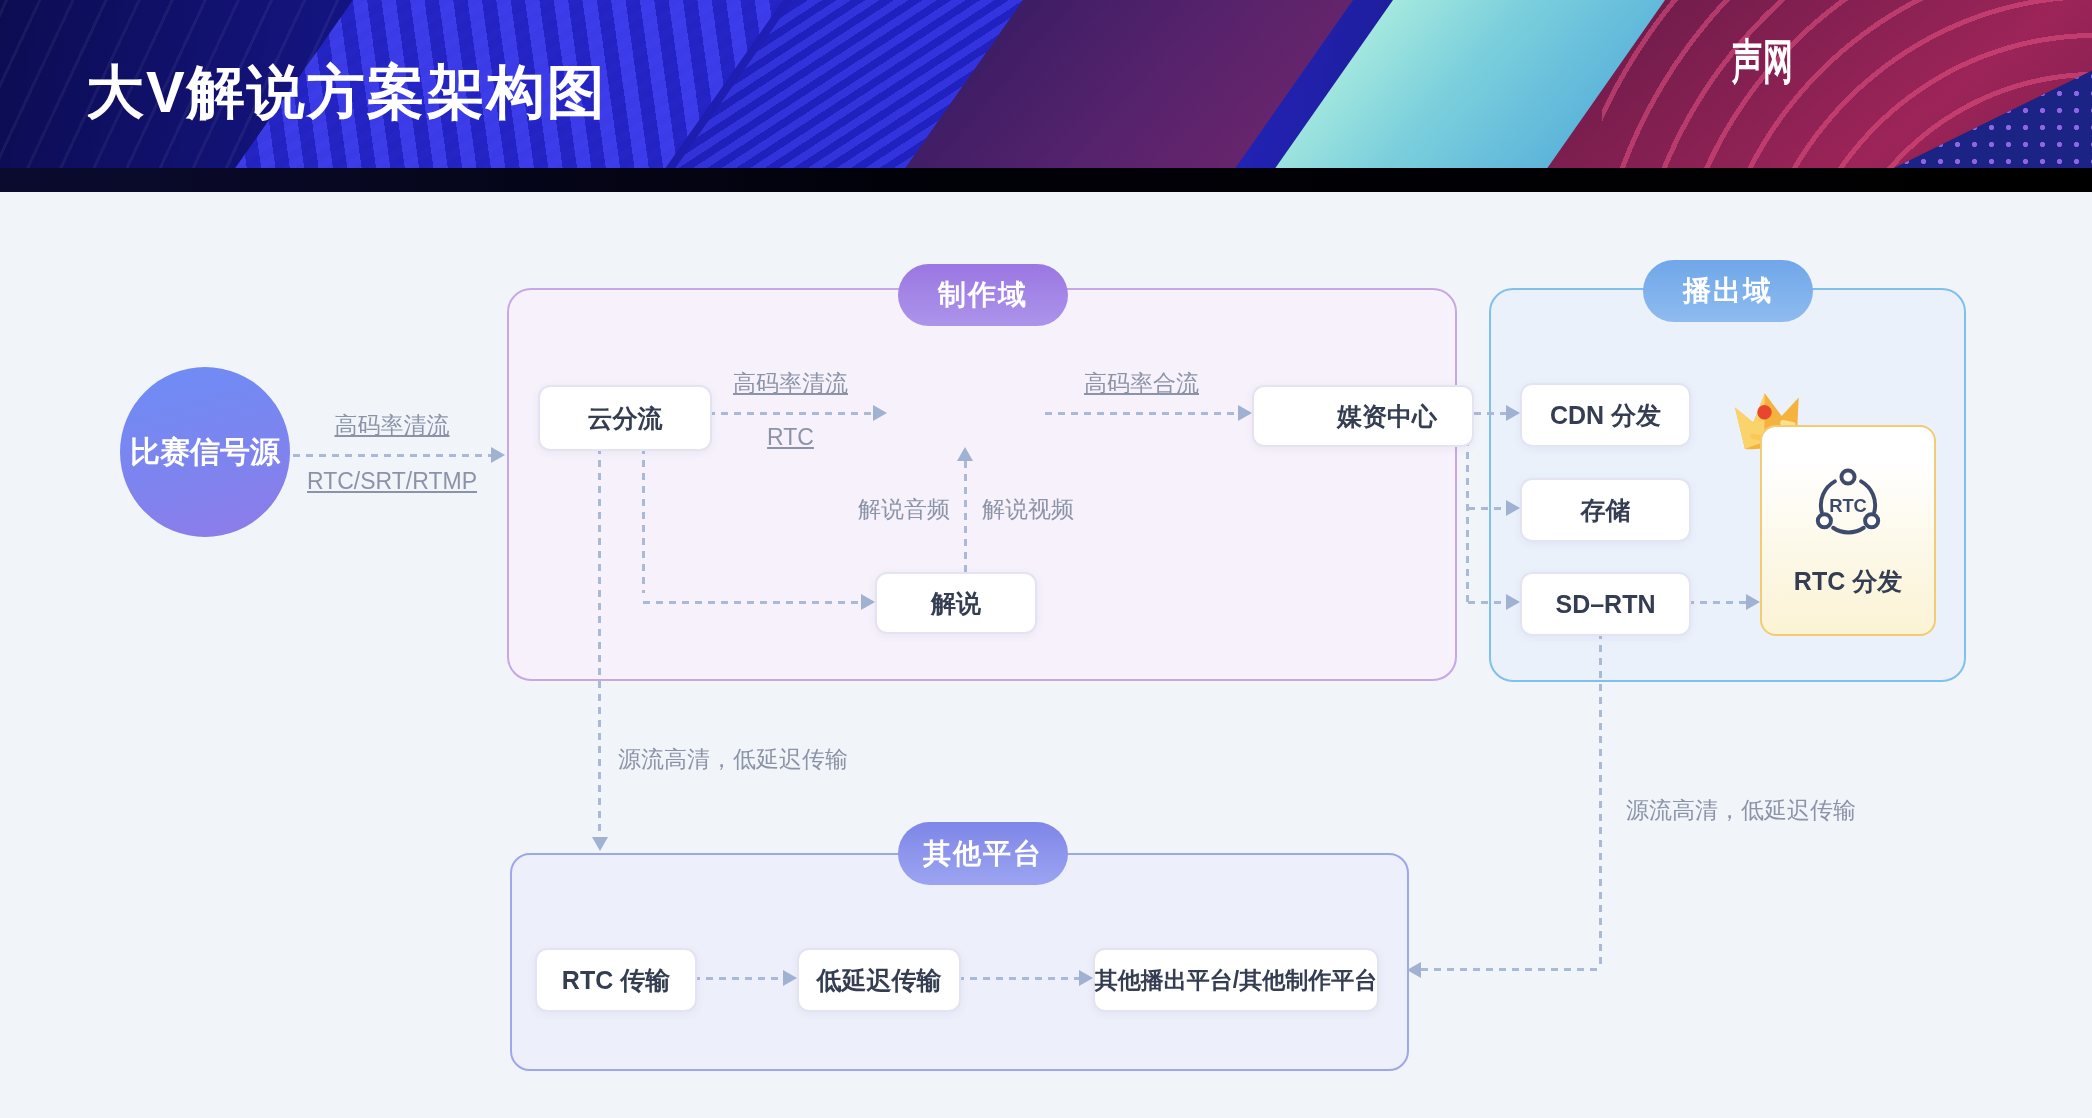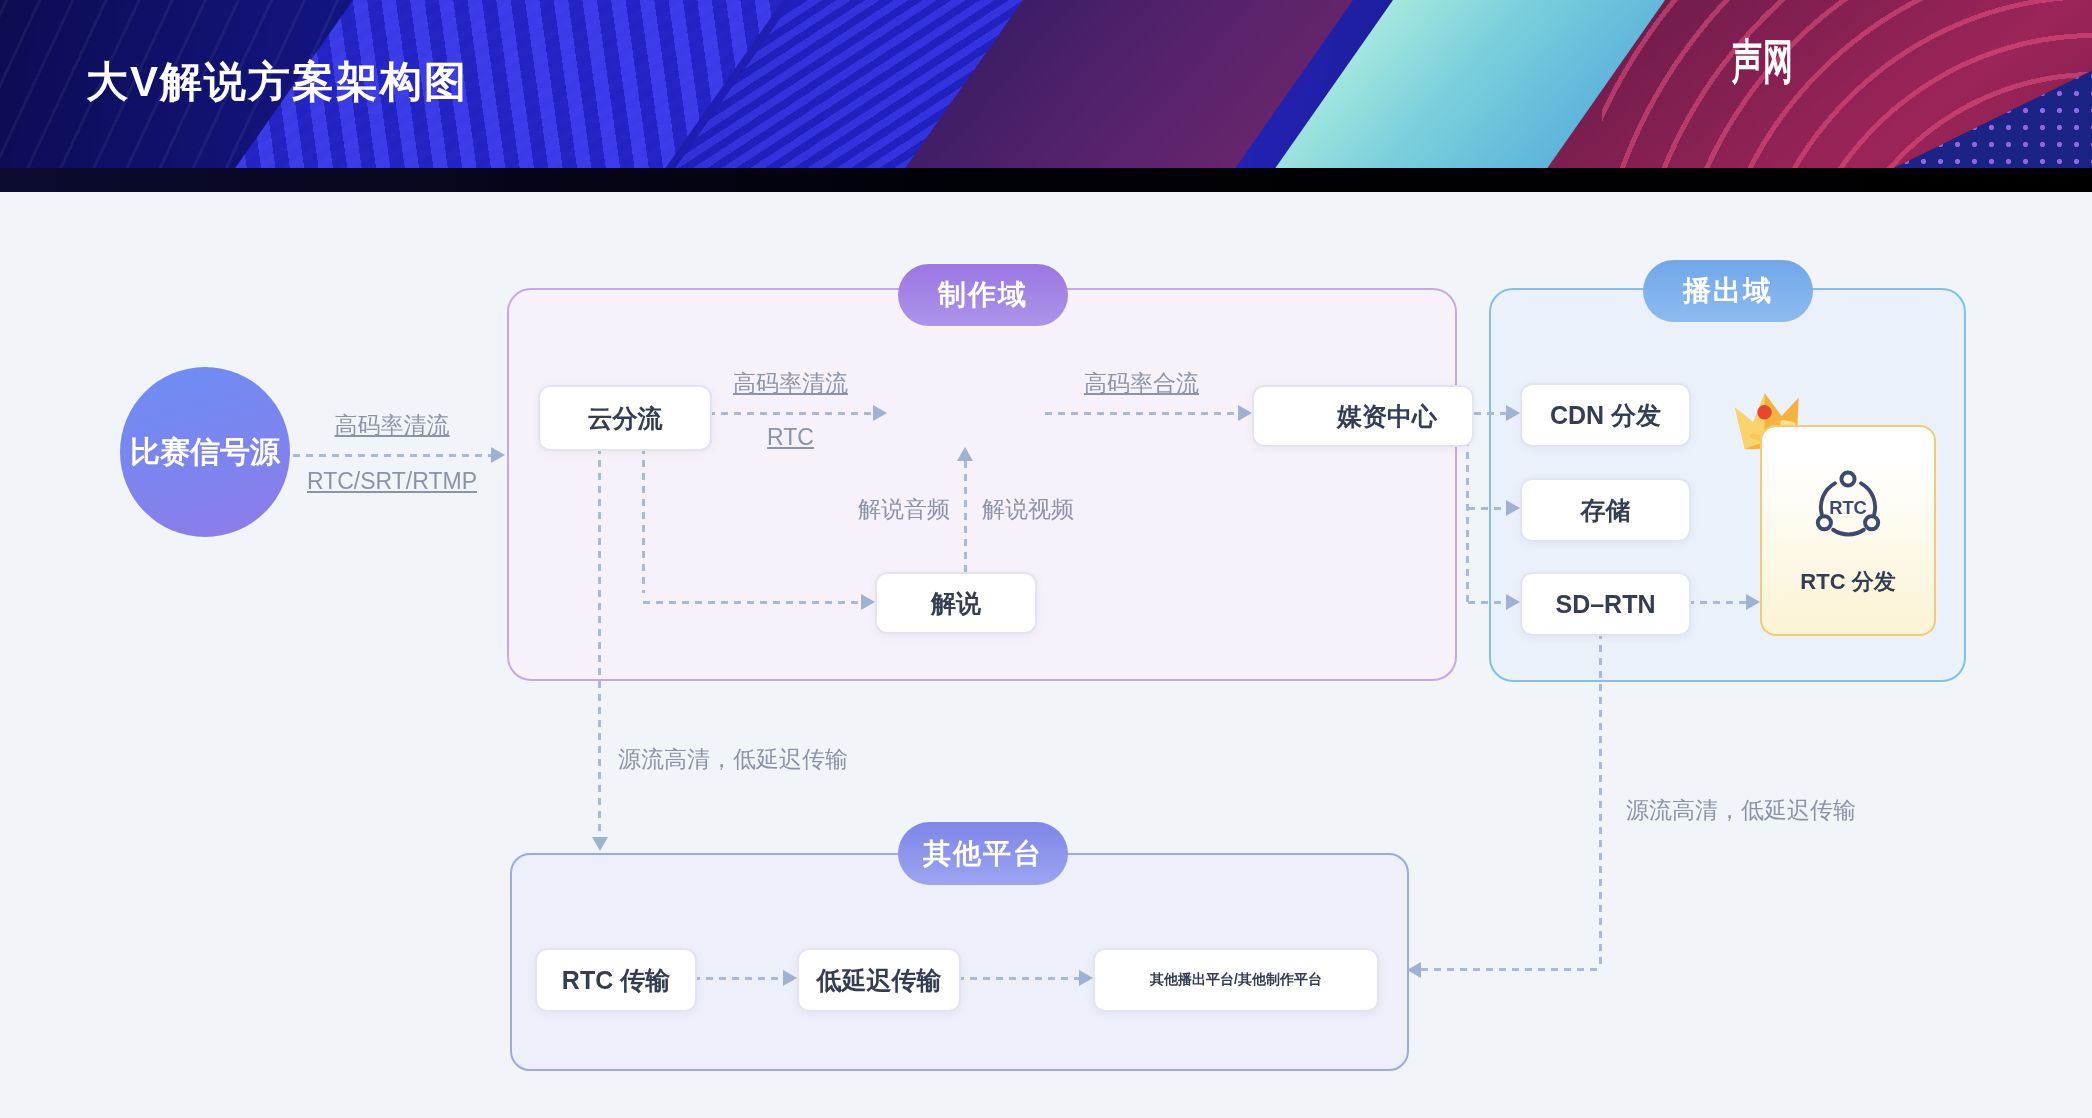--- a/index.html
+++ b/index.html
@@ -25,21 +25,21 @@
          background:linear-gradient(120deg,#6E1C4B 0%,#9C2458 60%,#7E1E4E 100%);}
   .crimson:after{content:"";position:absolute;inset:0;transform:skewX(35deg);
          background:repeating-radial-gradient(circle at 88% 135%,transparent 0 34px,rgba(236,86,134,.5) 34px 39px);}
   .navytri{position:absolute;right:0;top:0;width:330px;height:168px;
          clip-path:polygon(100% 42%,100% 100%,40% 100%);
          background-color:#1B2384;
          background-image:radial-gradient(rgba(150,105,235,.95) 2.2px,transparent 3px);
          background-size:17px 17px;}
   .blackstrip{position:absolute;left:0;top:168px;width:2092px;height:24px;
          background:linear-gradient(90deg,#0B0B30 0%,#010108 45%,#000 100%);}
-  .page-title{position:absolute;left:86px;top:56px;font-size:42px;font-weight:800;color:#fff;
+  .page-title{position:absolute;left:86px;top:56px;font-size:58px;font-weight:800;color:#fff;
          letter-spacing:2px;line-height:1.25;white-space:nowrap;}
   .brand{position:absolute;left:1732px;top:30px;font-size:30px;font-weight:800;color:#fff;
          transform:scaleY(1.6);transform-origin:top left;letter-spacing:1px;white-space:nowrap;}
 
   
   .domain{position:absolute;border-radius:24px;}
   .dom-prod{left:507px;top:288px;width:946px;height:389px;background:#F6F1FA;border:2px solid #C9A6E4;}
   .dom-cast{left:1489px;top:288px;width:473px;height:390px;background:#EAF1FB;border:2px solid #7FC0EC;}
   .dom-other{left:510px;top:853px;width:895px;height:214px;background:#EDEFFA;border:2px solid #9EA7E9;border-radius:20px;}
 
@@ -47,32 +47,32 @@
          color:#fff;font-size:28px;font-weight:700;letter-spacing:2px;z-index:5;}
   .badge-prod{left:898px;top:264px;width:170px;background:linear-gradient(180deg,#9B77E2,#AC94EA);}
   .badge-cast{left:1643px;top:260px;width:170px;background:linear-gradient(180deg,#70A7E9,#8EBBEF);}
   .badge-other{left:898px;top:822px;width:170px;height:63px;background:linear-gradient(180deg,#7E86E8,#9CA4F1);}
 
   
   .node{position:absolute;background:#fff;border:2px solid #E3E3F2;border-radius:12px;
         display:flex;align-items:center;justify-content:center;
         font-size:25px;font-weight:700;color:#353D52;z-index:3;
         box-shadow:0 2px 8px rgba(90,100,150,.07);white-space:nowrap;}
-  .node-small-text{font-size:14px;}
+  .node-small-text{font-size:23px;}
 
   .circle{position:absolute;left:120px;top:367px;width:170px;height:170px;border-radius:50%;
         background:linear-gradient(165deg,#6D8DF6 0%,#7F83EE 60%,#8F7BE9 100%);
         display:flex;align-items:center;justify-content:center;
         color:#fff;font-size:30px;font-weight:700;z-index:3;}
 
   
   .rtc-card{position:absolute;left:1760px;top:425px;width:172px;height:207px;border-radius:16px;
         background:linear-gradient(180deg,#FFFFFF 15%,#FBF3D4 100%);border:2px solid #F2CB72;
         display:flex;flex-direction:column;align-items:center;justify-content:center;gap:18px;z-index:4;}
-  .rtc-card .cap{font-size:22px;font-weight:700;color:#353D52;}
+  .rtc-card .cap{font-size:25px;font-weight:700;color:#353D52;}
   .crown{position:absolute;left:1729px;top:386px;width:80px;height:74px;transform:rotate(-6deg);z-index:3;}
 
   
   .hdash{position:absolute;height:3px;
         background-image:repeating-linear-gradient(90deg,#A9BAD6 0 7px,transparent 7px 13px);z-index:2;}
   .vdash{position:absolute;width:3px;
         background-image:repeating-linear-gradient(180deg,#A9BAD6 0 7px,transparent 7px 13px);z-index:2;}
   .ah{position:absolute;width:0;height:0;z-index:2;}
   .ah-right{border-top:8px solid transparent;border-bottom:8px solid transparent;border-left:14px solid #9FB2D2;}
   .ah-left {border-top:8px solid transparent;border-bottom:8px solid transparent;border-right:14px solid #9FB2D2;}

